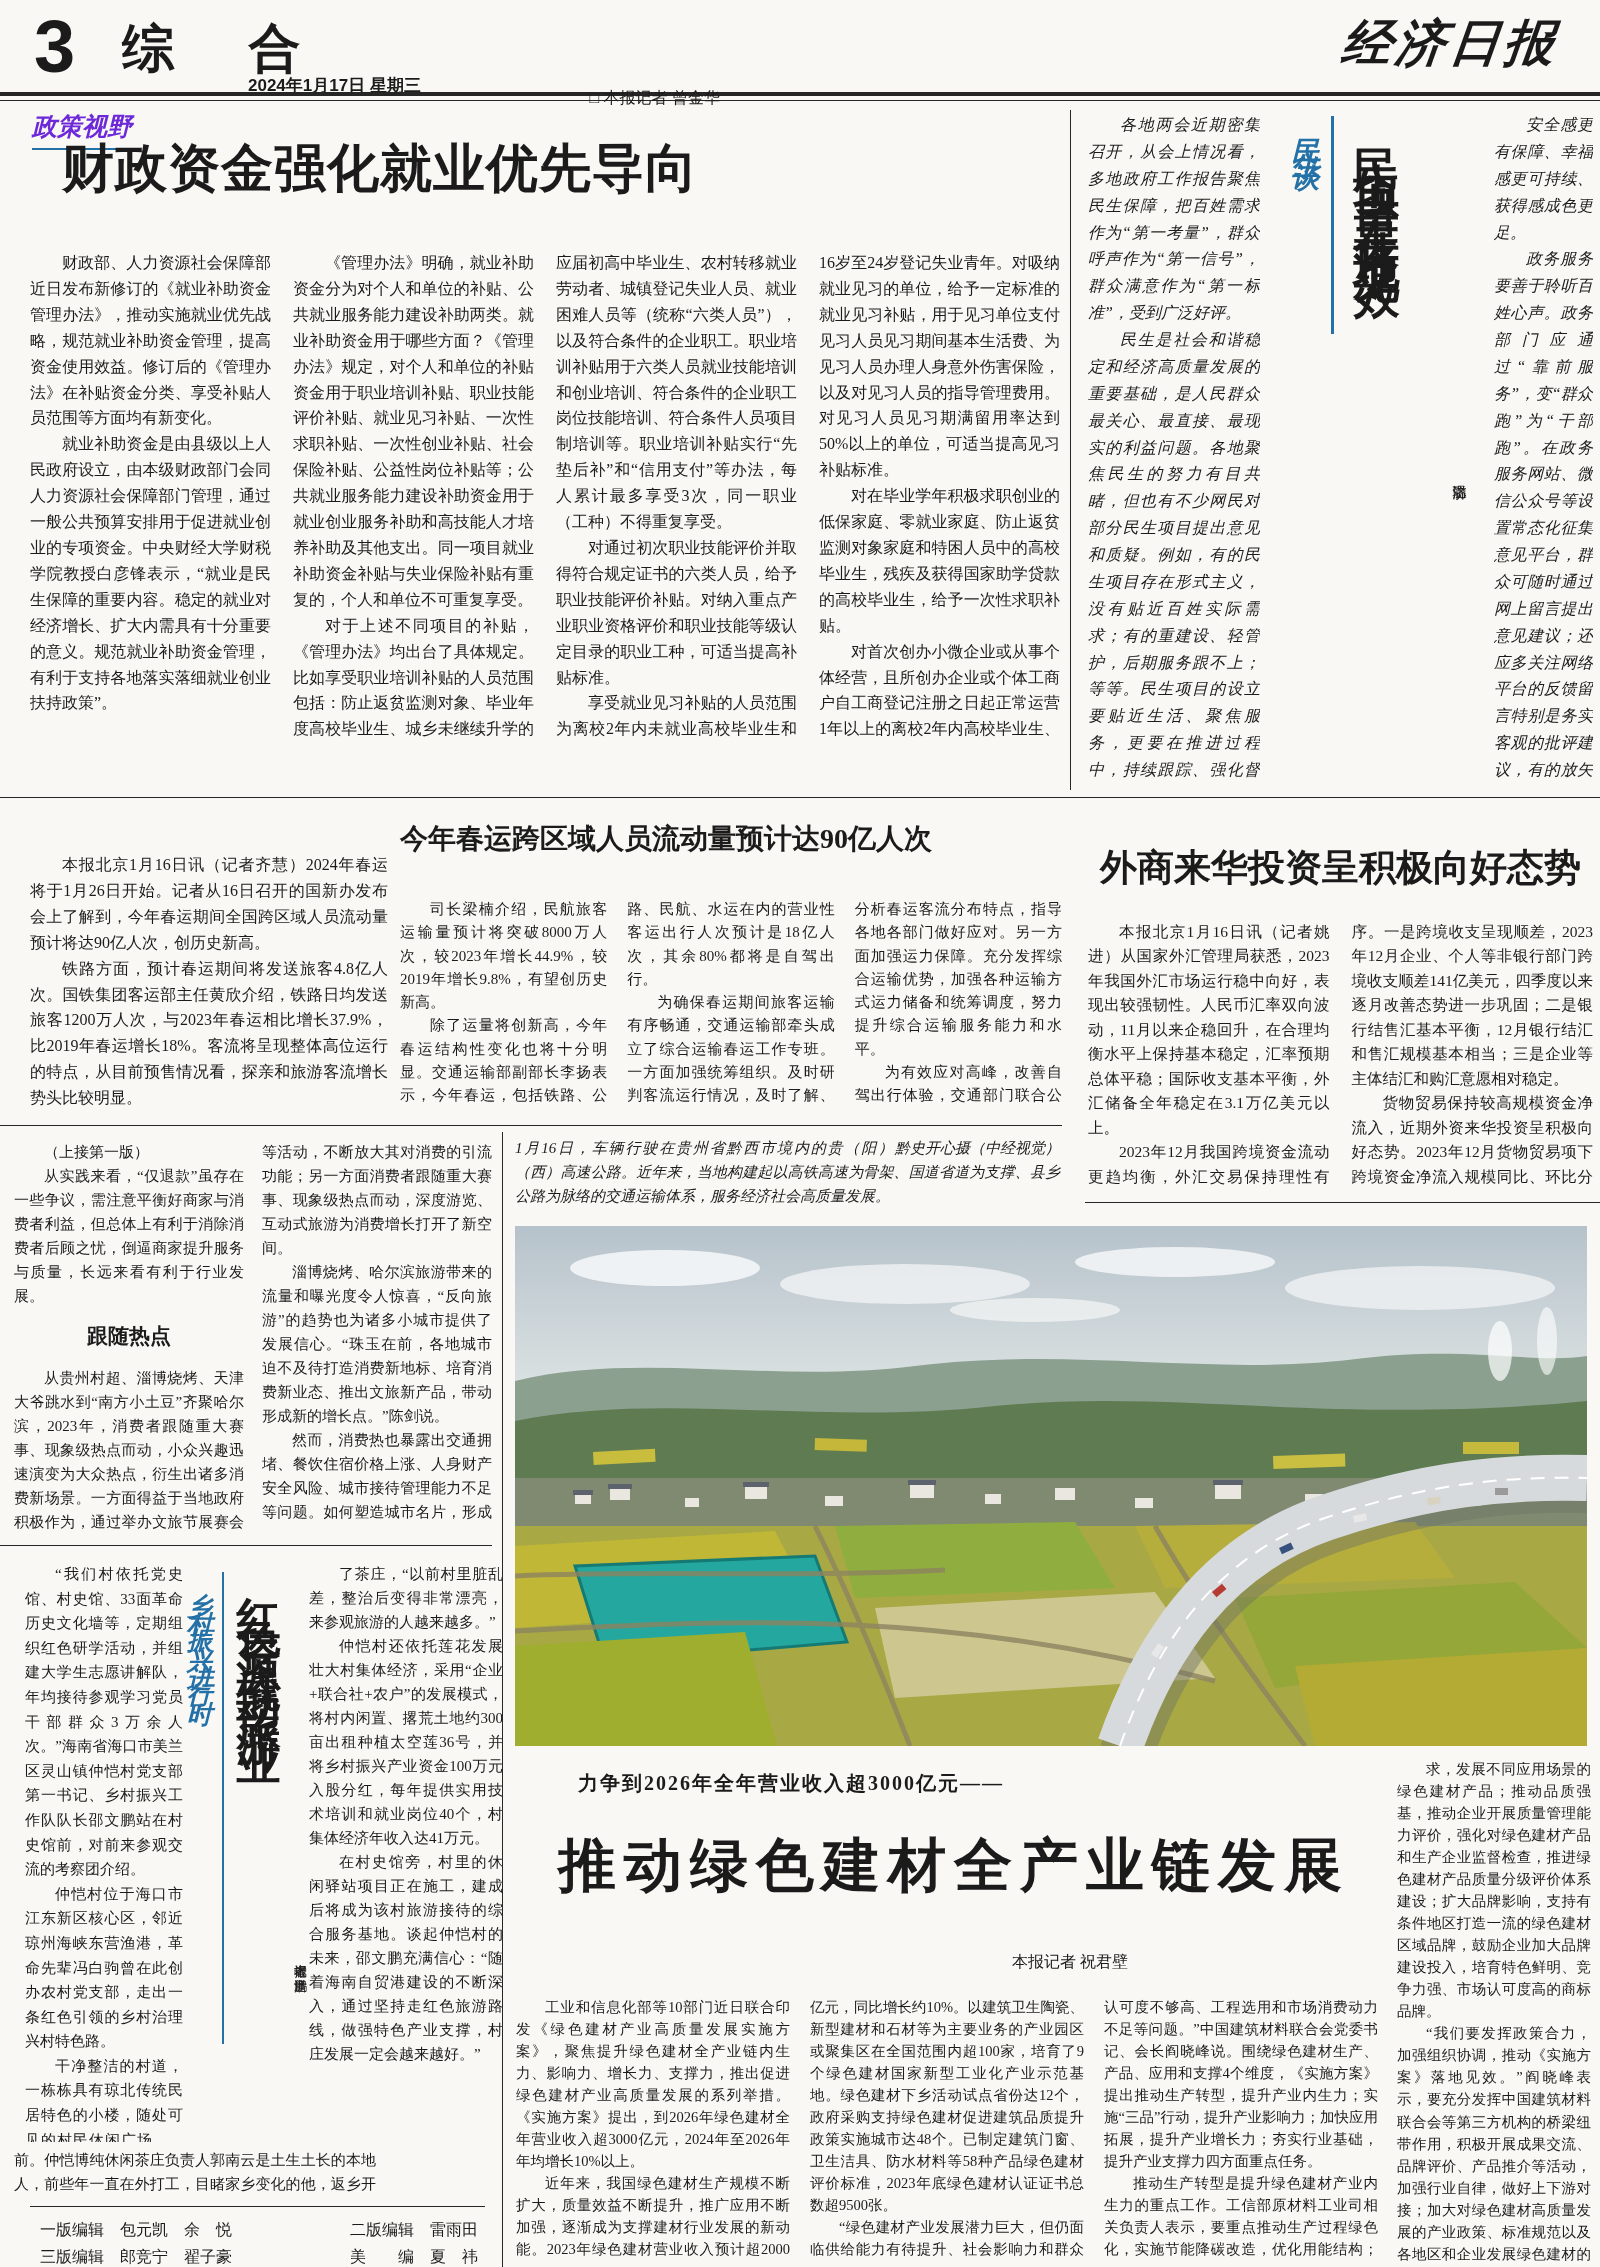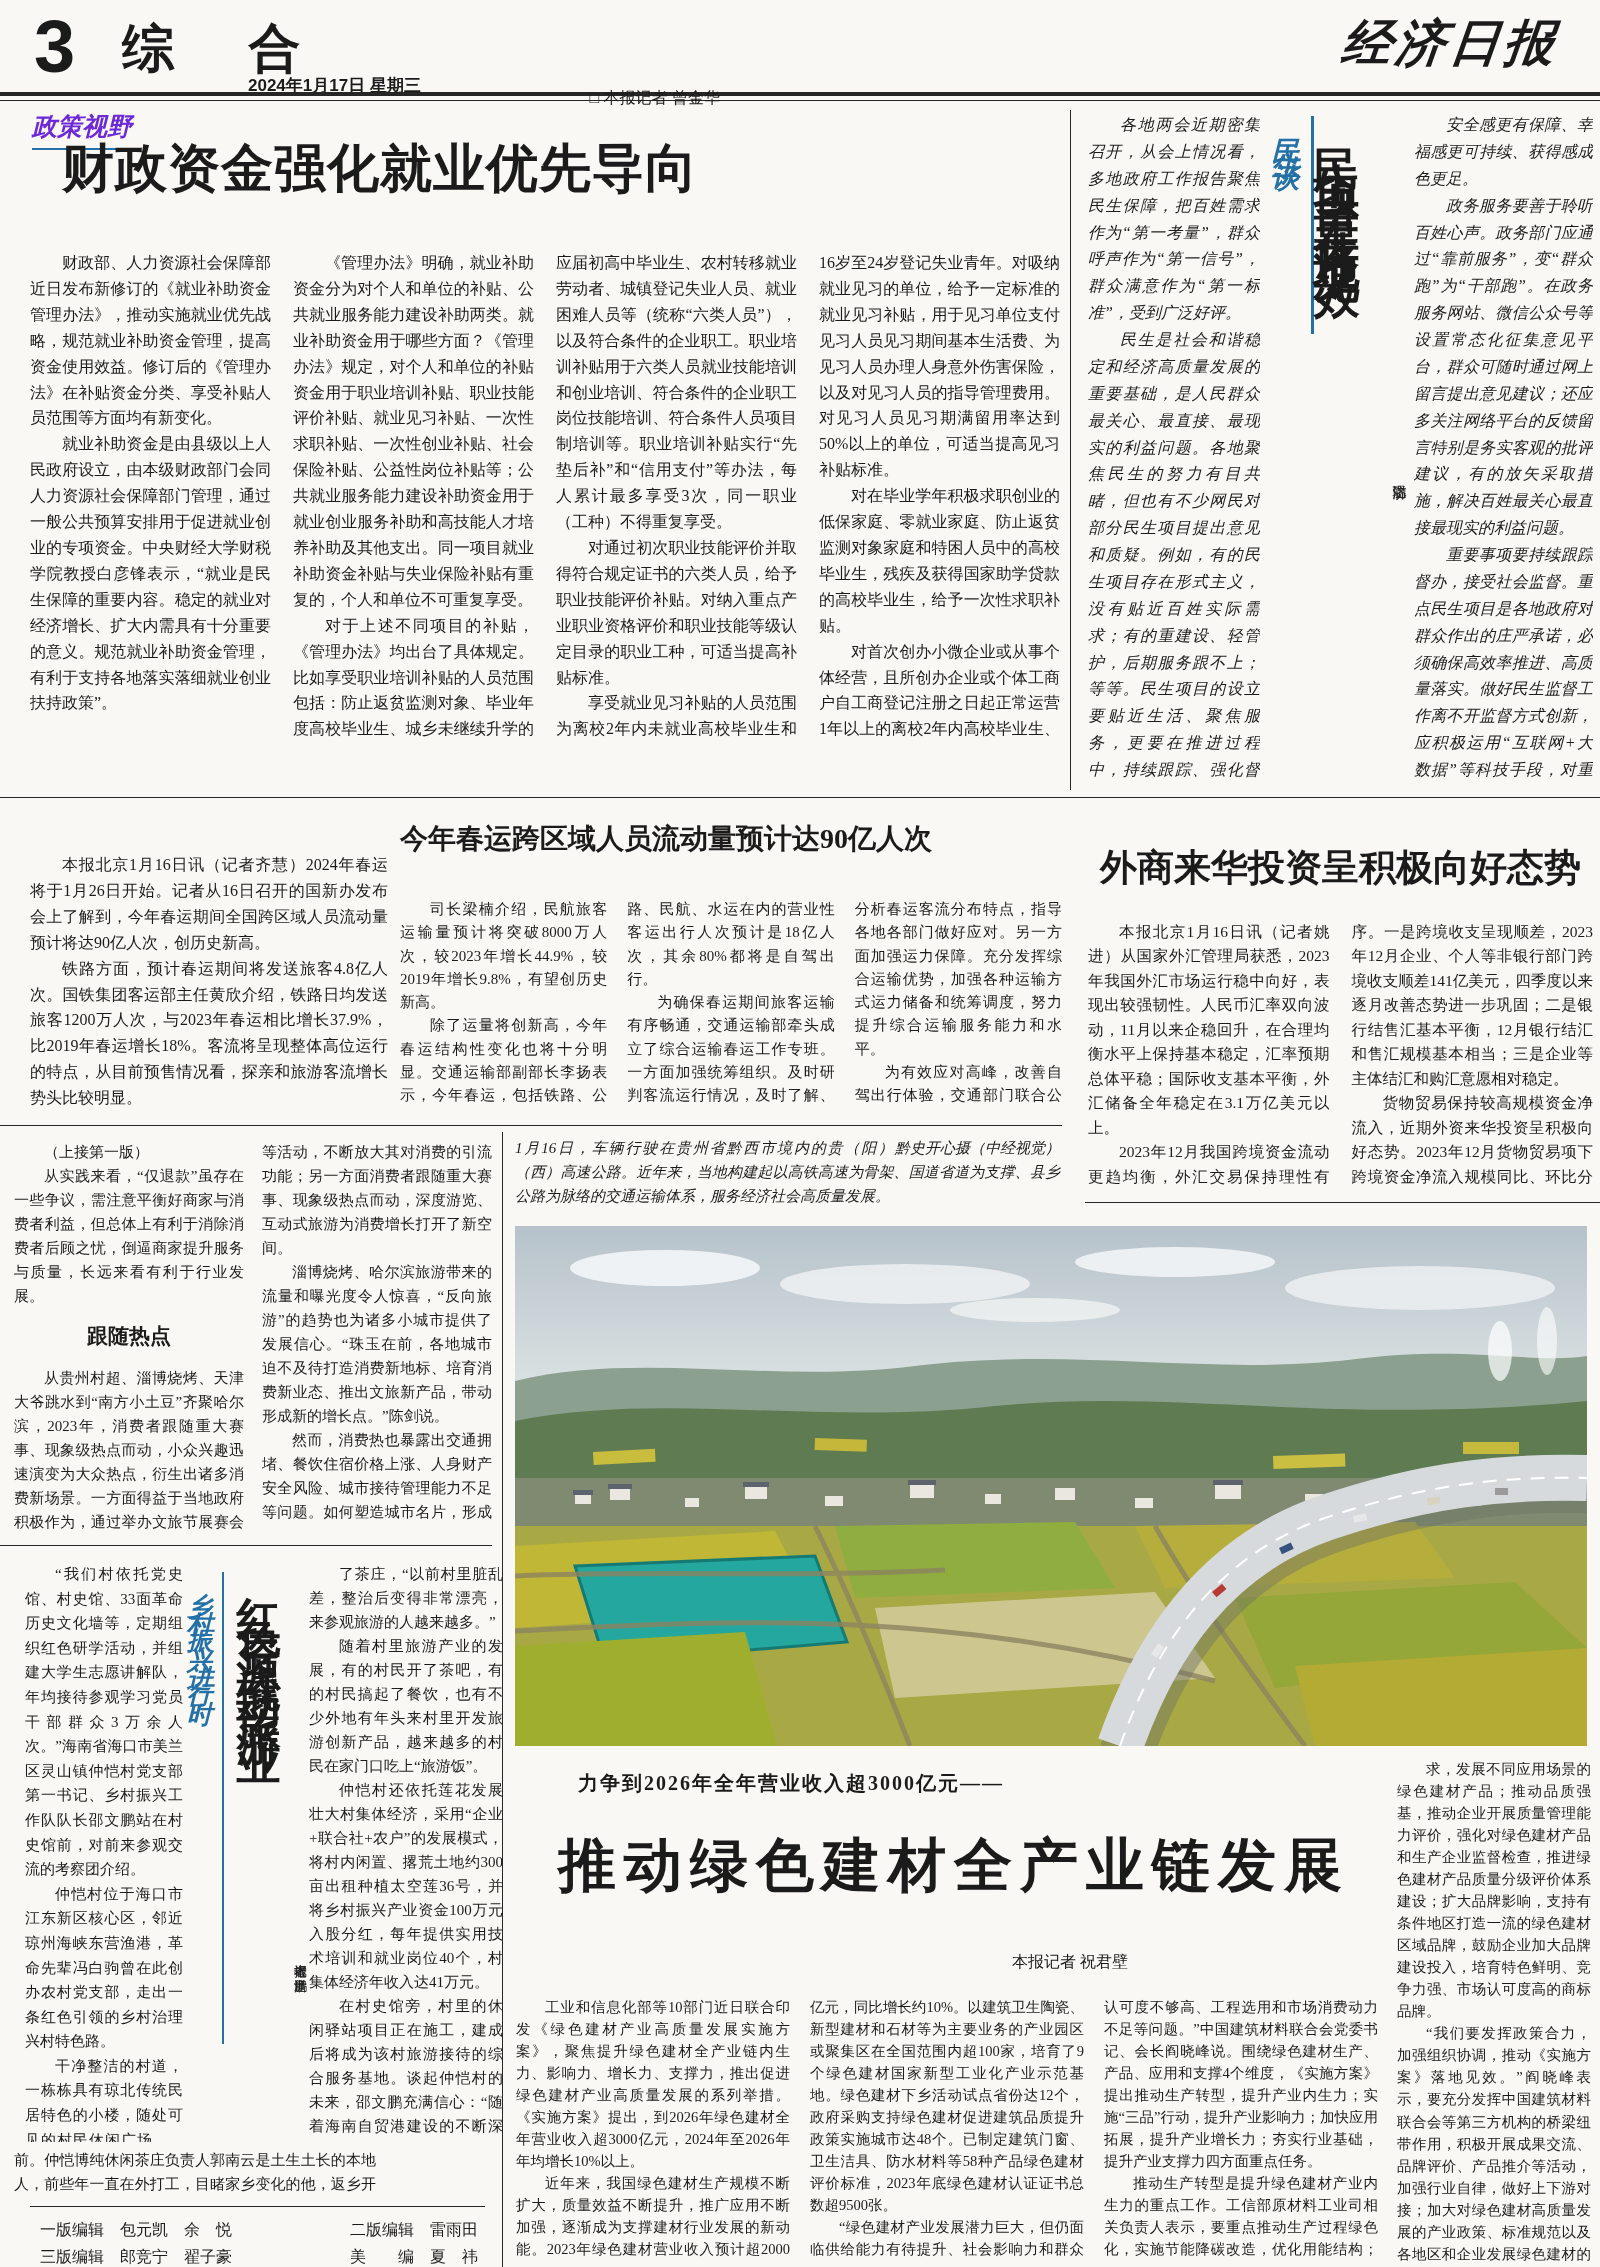--- a/index.html
+++ b/index.html
@@ -23,21 +23,21 @@
   
   .kicker-policy{left:32px;top:110px;font-size:25px;font-weight:bold;color:#6d28d9;
                  border-bottom:2px solid #2471a8;padding:0 6px 5px 0;}
   .policy-byline{left:500px;top:88px;width:220px;font-size:16px;text-align:right;}
   .policy-headline{left:30px;top:140px;width:700px;text-align:center;font-size:52px;
                    font-weight:bold;letter-spacing:1px;line-height:1.1;}
   .policy-body{left:30px;top:250px;width:1030px;height:516px;column-count:4;column-gap:22px;
                column-fill:auto;font-size:16px;line-height:1.62;}
 
   
-  .ms-wrap{left:1088px;top:112px;width:505px;height:676px;display:flex;gap:6px;}
+  .ms-wrap{left:1088px;top:112px;width:505px;height:676px;display:flex;gap:26px;}
   .ms-left{width:172px;font-size:16px;line-height:1.68;overflow:hidden;}
   .ms-label-col{width:36px;padding-top:4px;}
   .ms-label{writing-mode:vertical-rl;text-orientation:upright;color:#2471a8;font-weight:bold;
             font-size:28px;letter-spacing:12px;border-right:3px solid #2471a8;padding-right:7px;height:218px;}
   .ms-headline-col{width:72px;}
   .ms-headline{writing-mode:vertical-rl;text-orientation:upright;font-size:46px;font-weight:bold;
                letter-spacing:14px;height:660px;line-height:1.25;}
   .ms-author{width:22px;writing-mode:vertical-rl;text-orientation:upright;font-size:14px;padding-top:362px;}
   .ms-right{flex:1;font-size:16px;line-height:1.68;overflow:hidden;}
 
@@ -266,21 +266,20 @@
         <p>仲恺村位于海口市江东新区核心区，邻近琼州海峡东营渔港，革命先辈冯白驹曾在此创办农村党支部，走出一条红色引领的乡村治理兴村特色路。</p>
         <p>干净整洁的村道，一栋栋具有琼北传统民居特色的小楼，随处可见的村民休闲广场……走进一个美丽乡村焕发现在眼前。仲恺博纯休闲茶庄负责人郭南云</p>
       </div>
     <div class="ru-label-col">
       <div class="ru-label kai">乡村振兴进行时</div>
     </div>
     <div class="ru-headline">红色资源撬动旅游业</div>
     <div class="ru-author">本报记者 潘世鹏</div>
     <div class="ru-col2 justify">
         <p>了茶庄，“以前村里脏乱差，整治后变得非常漂亮，来参观旅游的人越来越多。”</p>
-        <p>随着村里旅游产业的发展，有的村民开了茶吧，有的村民搞起了餐饮，也有不少外地有年头来村里开发旅游创新产品，越来越多的村民在家门口吃上“旅游饭”。</p>
         <p>仲恺村还依托莲花发展壮大村集体经济，采用“企业+联合社+农户”的发展模式，将村内闲置、撂荒土地约300亩出租种植太空莲36号，并将乡村振兴产业资金100万元入股分红，每年提供实用技术培训和就业岗位40个，村集体经济年收入达41万元。</p>
         <p>在村史馆旁，村里的休闲驿站项目正在施工，建成后将成为该村旅游接待的综合服务基地。谈起仲恺村的未来，邵文鹏充满信心：“随着海南自贸港建设的不断深入，通过坚持走红色旅游路线，做强特色产业支撑，村庄发展一定会越来越好。”</p>
       </div>
   </div>
   <div class="abs ru-bottom justify clip">
     <p>前。仲恺博纯休闲茶庄负责人郭南云是土生土长的本地人，前些年一直在外打工，目睹家乡变化的他，返乡开起</p>
   </div>
   <div class="rule" style="left:30px;top:2206px;width:455px;height:1px;"></div>
 
   <div class="abs credits">

